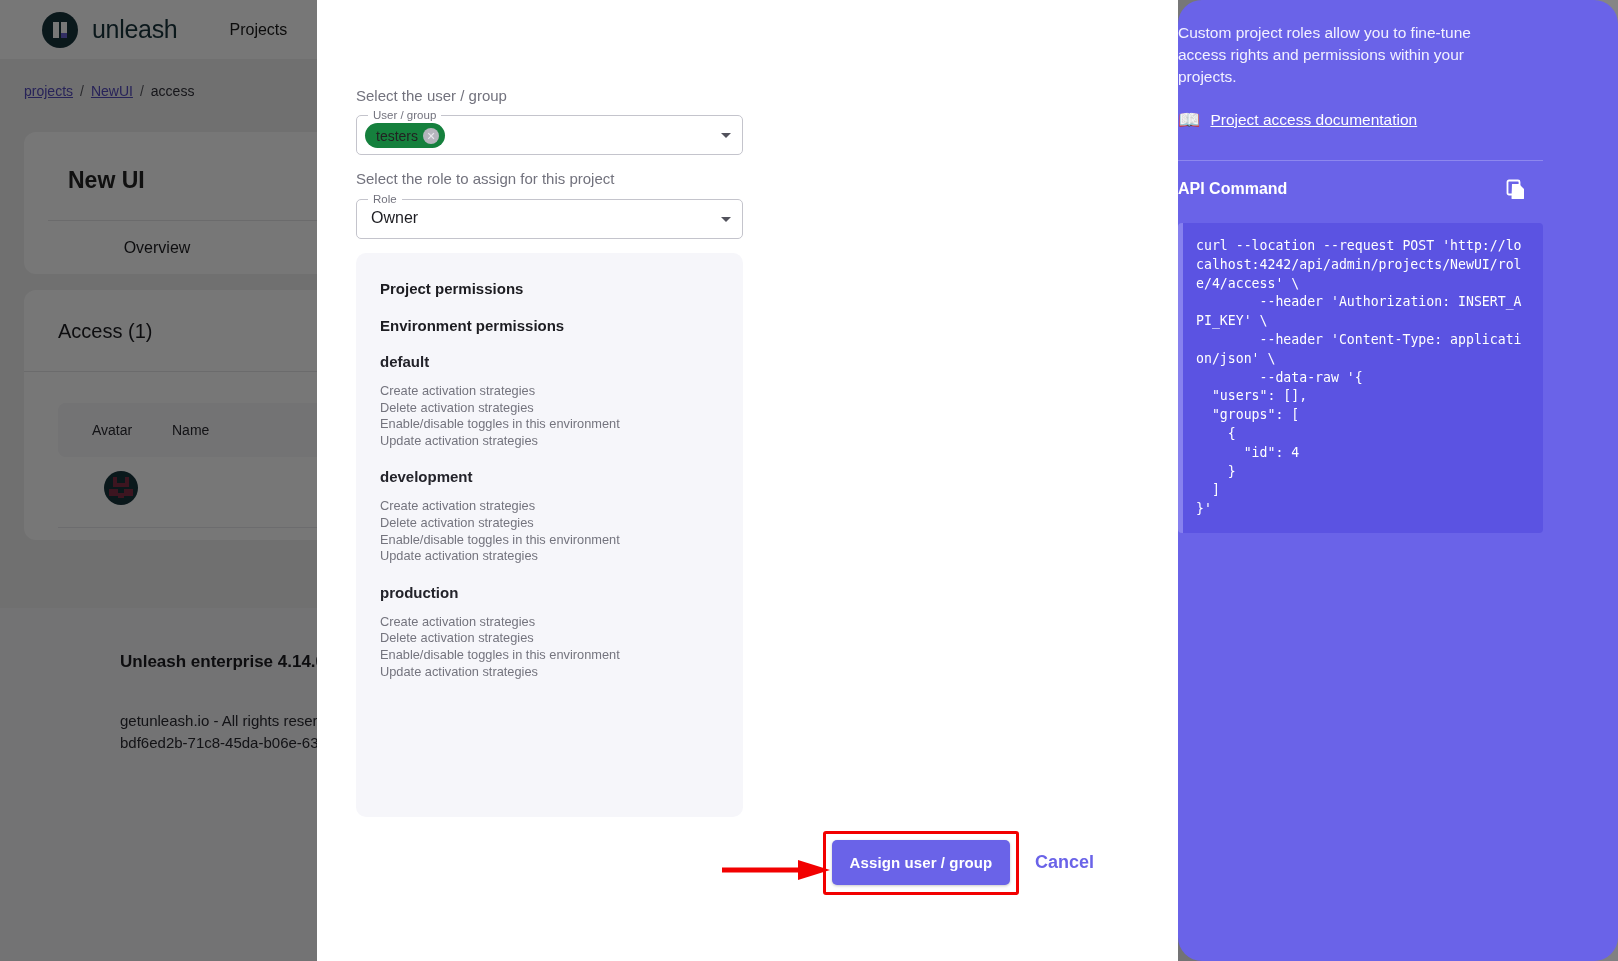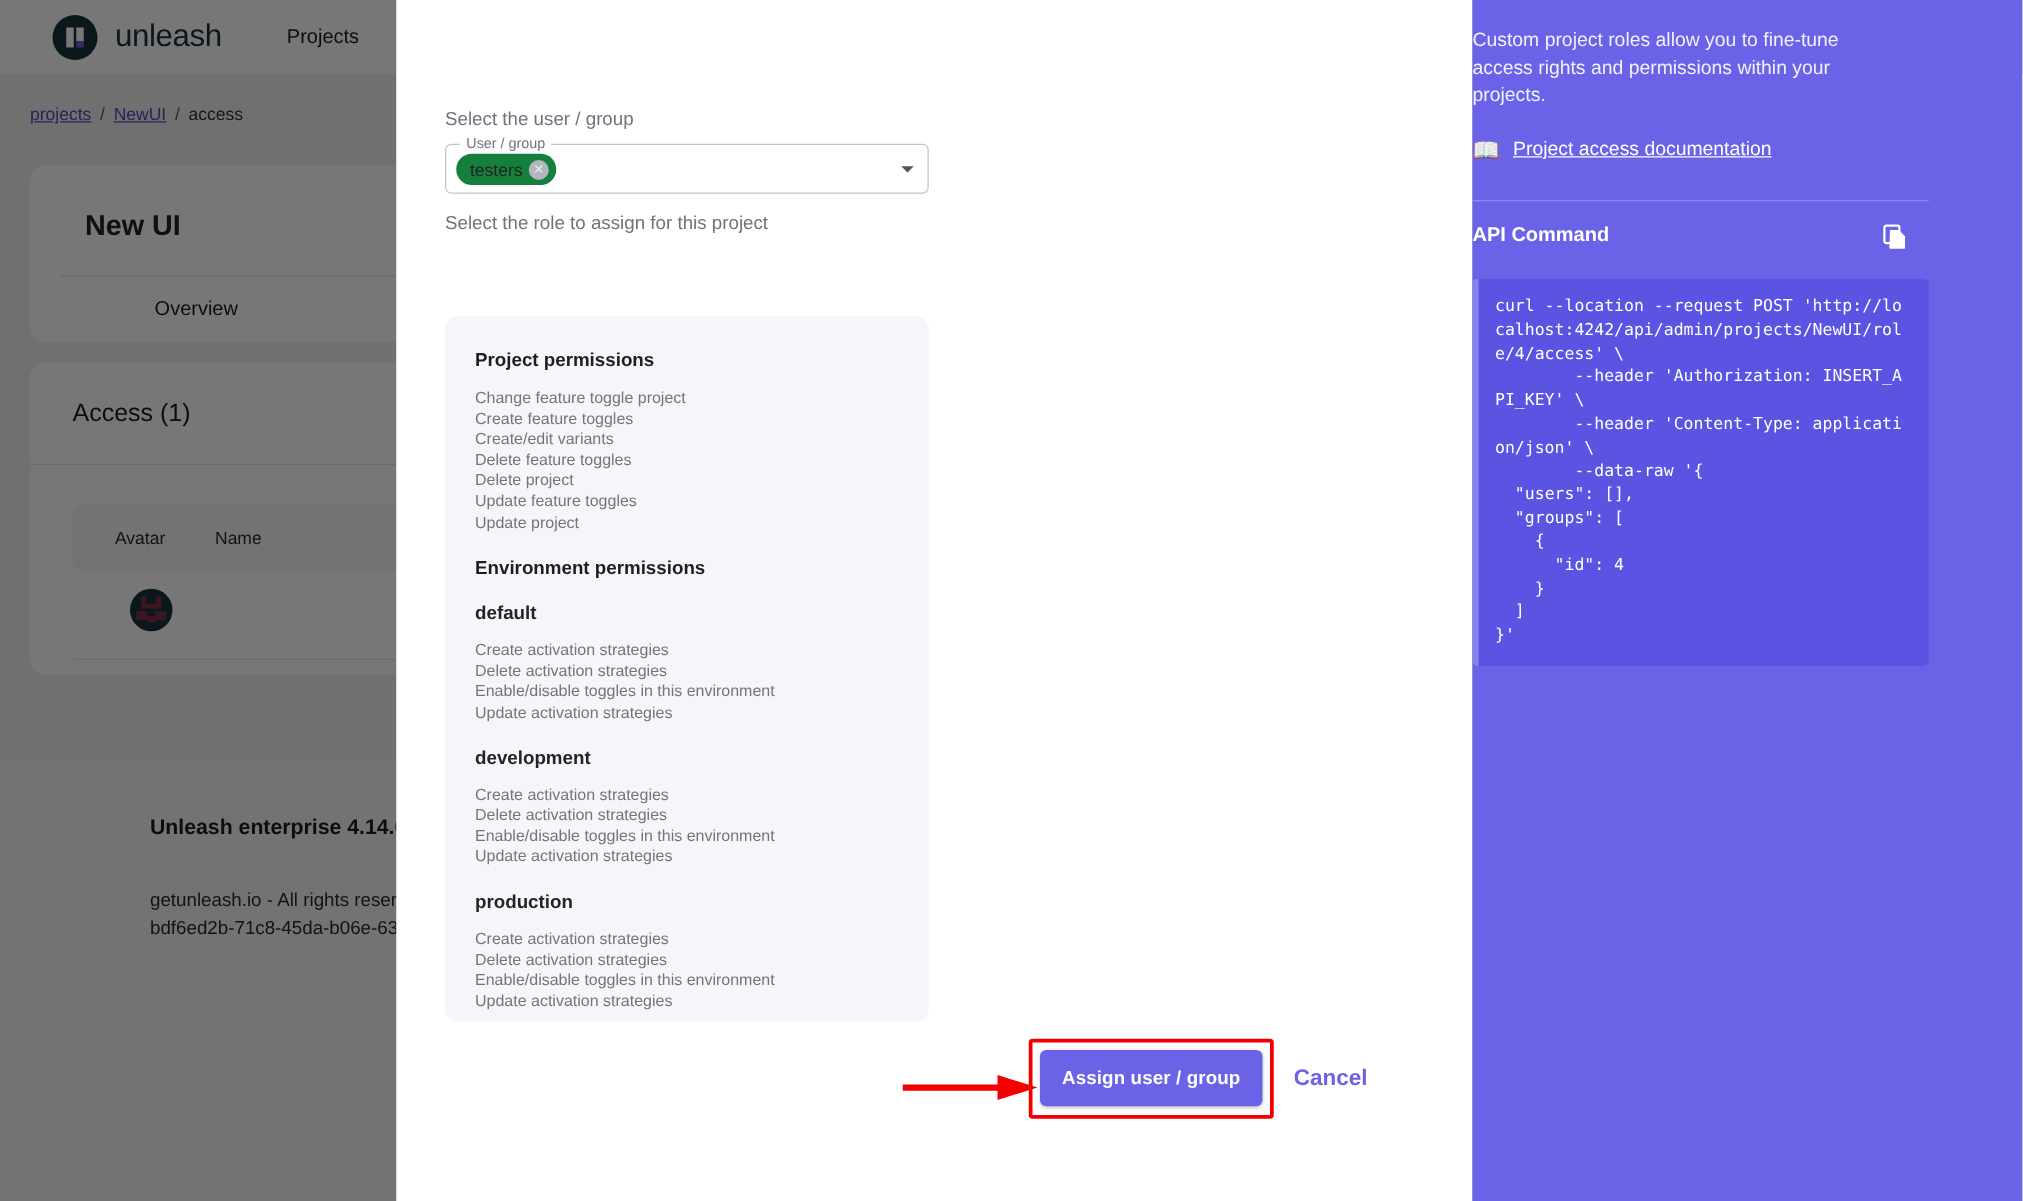--- a/index.html
+++ b/index.html
@@ -273,33 +273,29 @@
     <div class="select-box" id="sel-user">
       <span class="legend">User / group</span>
       <span class="chip">
         <span class="chip-label">testers</span>
         <span class="chip-x">✕</span>
       </span>
       <span class="caret"></span>
     </div>
 
     <div class="field-label" id="lbl-role">Select the role to assign for this project</div>
+    <div class="select-box" id="sel-role">
+      <span class="legend">Role</span>
+      <span class="sel-value">Owner</span>
+      <span class="caret"></span>
+    </div>
 
     <div class="perm-panel">
       <div class="perm-inner">
         <div class="perm-h2">Project permissions</div>
-        <div class="perm-list" id="project-perm-list">
-            <div class="perm-item">Change feature toggle project</div>
-            <div class="perm-item">Create feature toggles</div>
-            <div class="perm-item">Create/edit variants</div>
-            <div class="perm-item">Delete feature toggles</div>
-            <div class="perm-item">Delete project</div>
-            <div class="perm-item">Update feature toggles</div>
-            <div class="perm-item">Update project</div>
-          </div>
         <div class="perm-gap-lg"></div>
         <div class="perm-h2">Environment permissions</div>
         <div id="env-perm-groups">
             <div class="perm-gap-sm"></div>
             <div class="perm-h3">default</div>
             <div class="perm-list">
               <div class="perm-item">Create activation strategies</div>
               <div class="perm-item">Delete activation strategies</div>
               <div class="perm-item">Enable/disable toggles in this environment</div>
               <div class="perm-item">Update activation strategies</div>
@@ -326,21 +322,21 @@
 
     <button class="btn-primary">Assign user / group</button>
     <button class="btn-text">Cancel</button>
     <div class="highlight-box"></div>
     <svg class="arrow-annot" viewBox="0 0 110 24">
       <line x1="0" y1="12" x2="82" y2="12" stroke="#f20000" stroke-width="5"></line>
       <polygon points="76,2 108,12 76,22" fill="#f20000"></polygon>
     </svg>
   </div>
 
-  <div class="side" style="padding-left: 0px; box-sizing: border-box;">
+  <div class="side" style="padding-left: 0px; box-sizing: border-box; border-radius: 24px;">
 
   <div style="position: absolute; left: 0px; top: 0px; width: 440px; height: 961px; padding-left: 0px; transform: translateX(0px);">
         <div class="side-intro" style="left: 0px; margin-left: 0px;">Custom project roles allow you to fine-tune access rights and permissions within your projects.</div>
         <div class="side-doc" style="margin-left: 0px; left: 0px;">
               <span class="book-icon">📖</span>
               <span class="side-doc-link">Project access documentation</span>
             </div>
         <div class="side-hr" style="margin-left: 0px; left: 0px;"></div>
         <div class="side-api-title" style="margin-left: 0px; left: 0px;">API Command</div>
         <svg class="copy-icon" viewBox="0 0 20 20" style="margin-left: 0px; left: 328px;">

